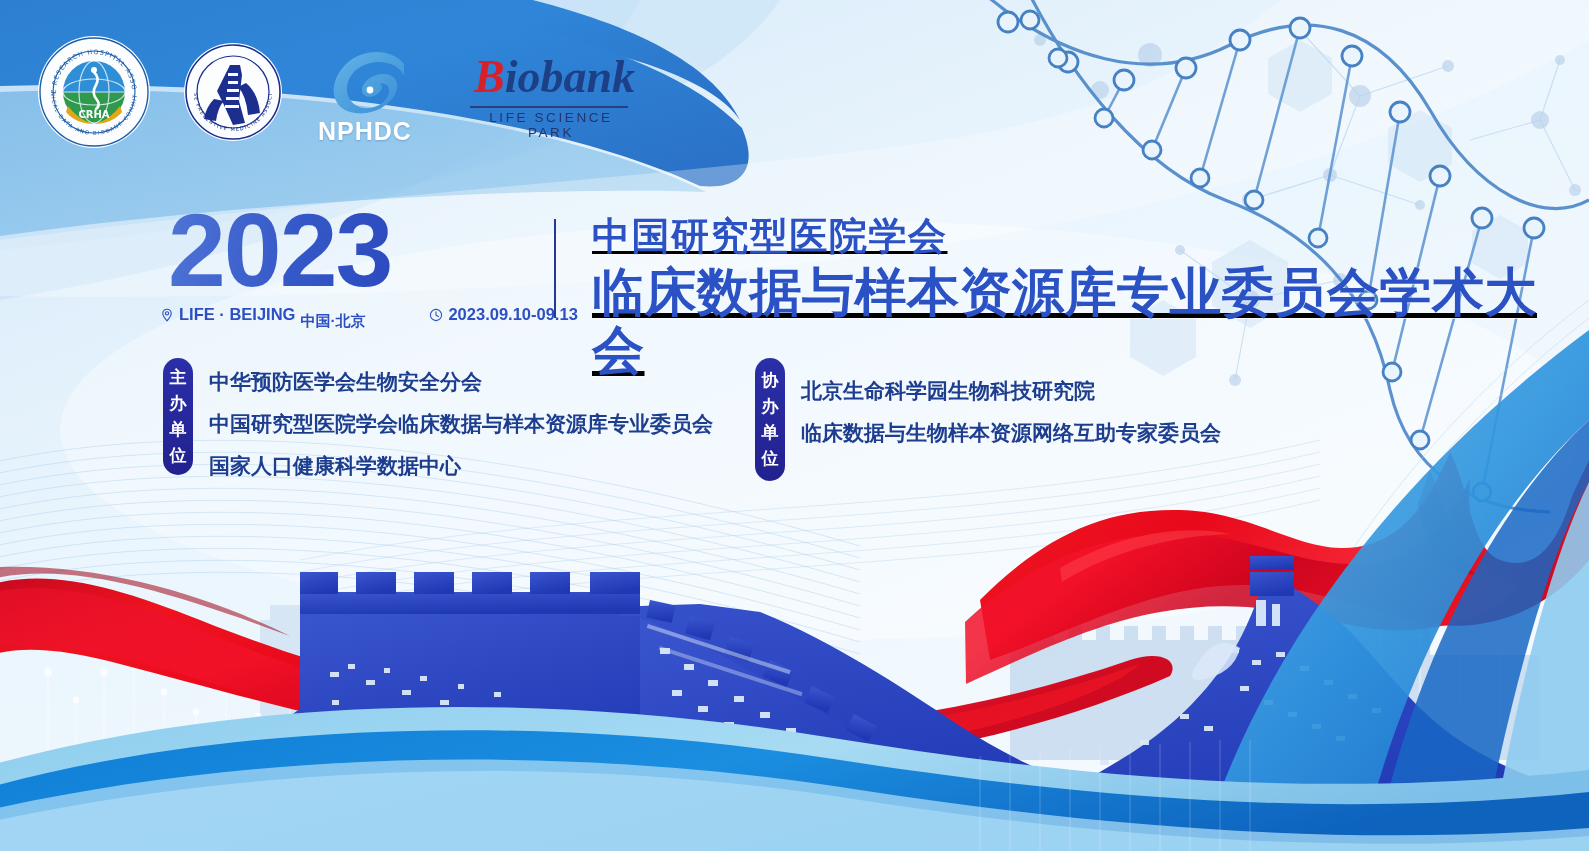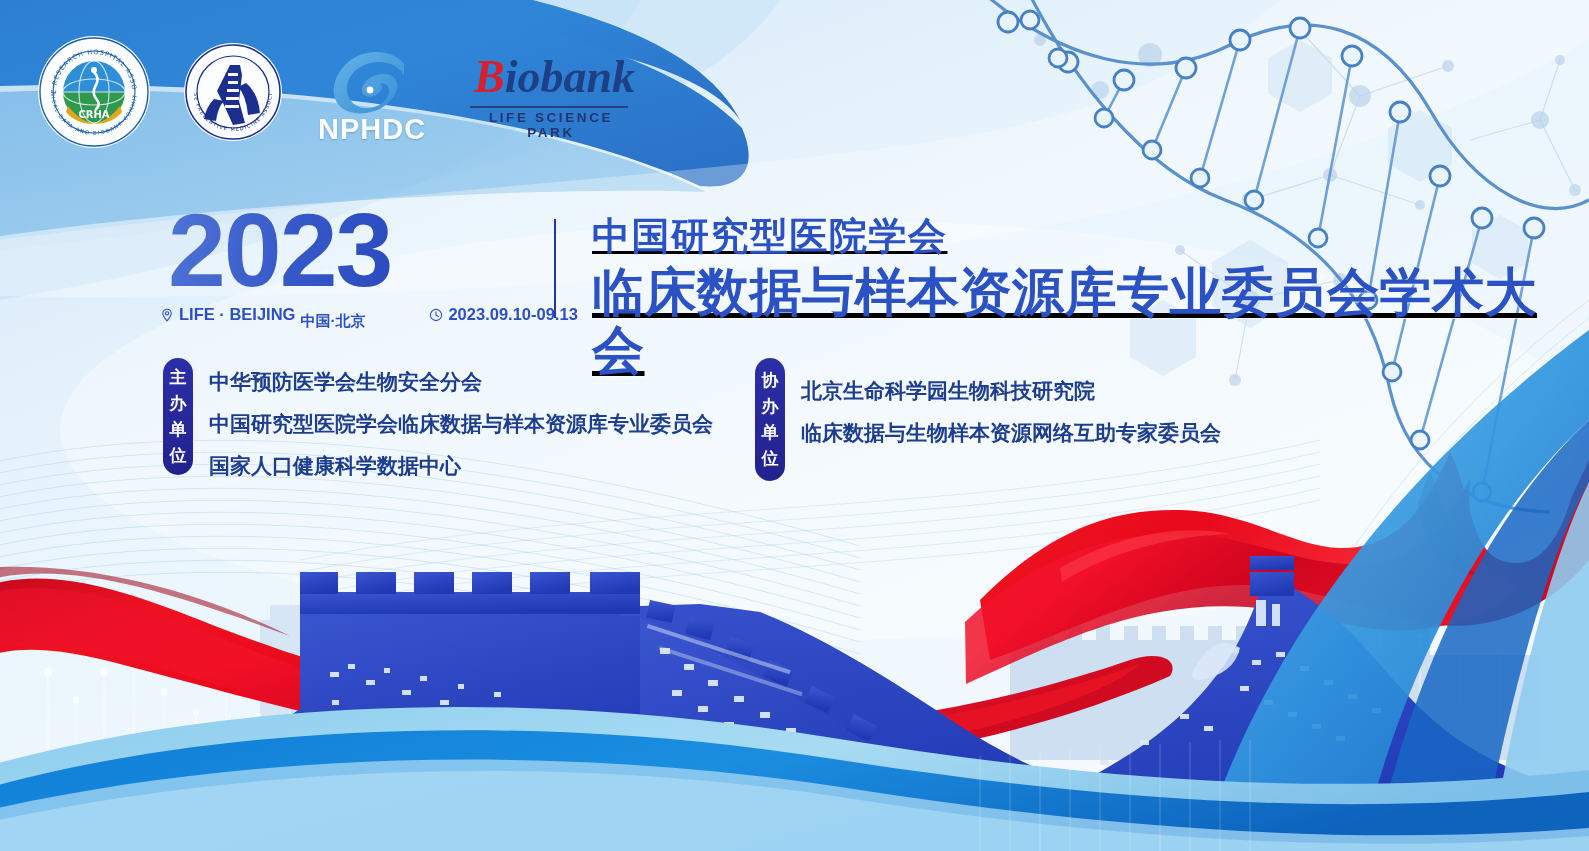--- a/index.html
+++ b/index.html
@@ -18,37 +18,37 @@
   #logo-row { position:absolute; left:34px; top:34px; height:116px; display:flex; align-items:center; gap:0px; }
   .logo { position:relative; }
 
   .seal { border-radius:50%; background:#fbfdff; position:relative; }
   #logo-crha { width:112px; height:112px; margin-left:4px; }
   #logo-cpma { width:98px;  height:98px;  margin-left:34px; }
 
   
   #logo-nphdc { margin-left:38px; width:112px; height:104px; position:relative; }
   #logo-nphdc .nphdc-text {
-    position:absolute; left:-2px; bottom:-2px; font-size:29px; font-weight:700;
+    position:absolute; left:-2px; bottom:-2px; font-size:25px; font-weight:700;
     letter-spacing:1px; color:#fff; font-family:"Liberation Sans",sans-serif;
     text-shadow:0 1px 2px rgba(40,90,150,.35);
   }
 
   
   #logo-biobank { margin-left:34px; width:170px; height:84px; position:relative; }
   #logo-biobank .bb-word {
     position:absolute; left:8px; top:4px; font-size:46px; line-height:46px;
     font-family:"Liberation Serif","DejaVu Serif",serif; font-style:italic; font-weight:700;
     color:#1d3f86; white-space:nowrap;text-align:center;
   }
   #logo-biobank .bb-word .bb-red { color:#d6202a; }
   #logo-biobank .bb-rule { position:absolute; left:4px; top:56px; width:158px; height:1.6px; background:#27407e; }
   #logo-biobank .bb-sub {
     position:absolute; left:6px; top:60px; width:158px; text-align:center;
-    font-size:13.5px; letter-spacing:2.6px; color:#24356d; font-weight:700;
+    font-size:13.5px; letter-spacing:2.6px; color:#24356d; font-weight:400;
   }
 
   
   #year-block { position:absolute; left:168px; top:200px; width:340px; }
   #year-num {
     font-size:104px; line-height:100px; font-weight:700; letter-spacing:-2px;
     font-family:Liberation Sans, sans-serif;
     background:linear-gradient(100deg,#4f74d6 0%,#3558c8 38%,#2a49bd 70%,#3d62d0 100%);
     -webkit-background-clip:text; background-clip:text; color:transparent;
     -webkit-text-fill-color:transparent;

